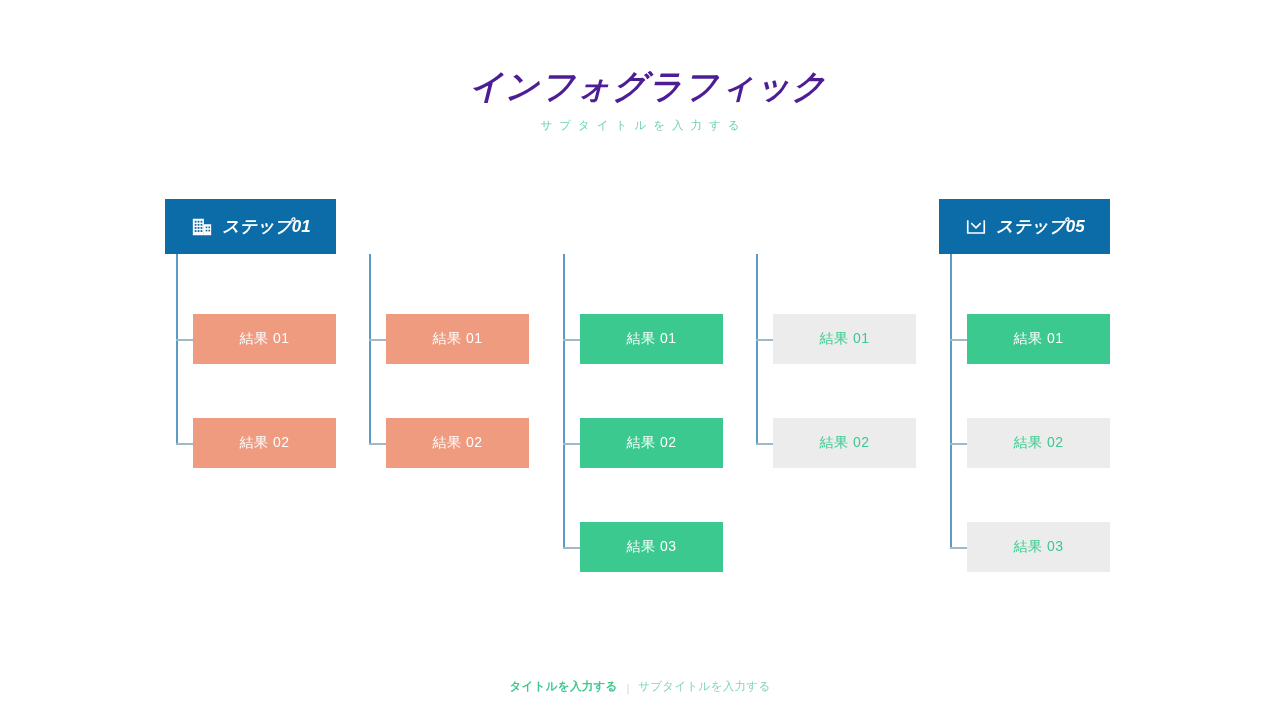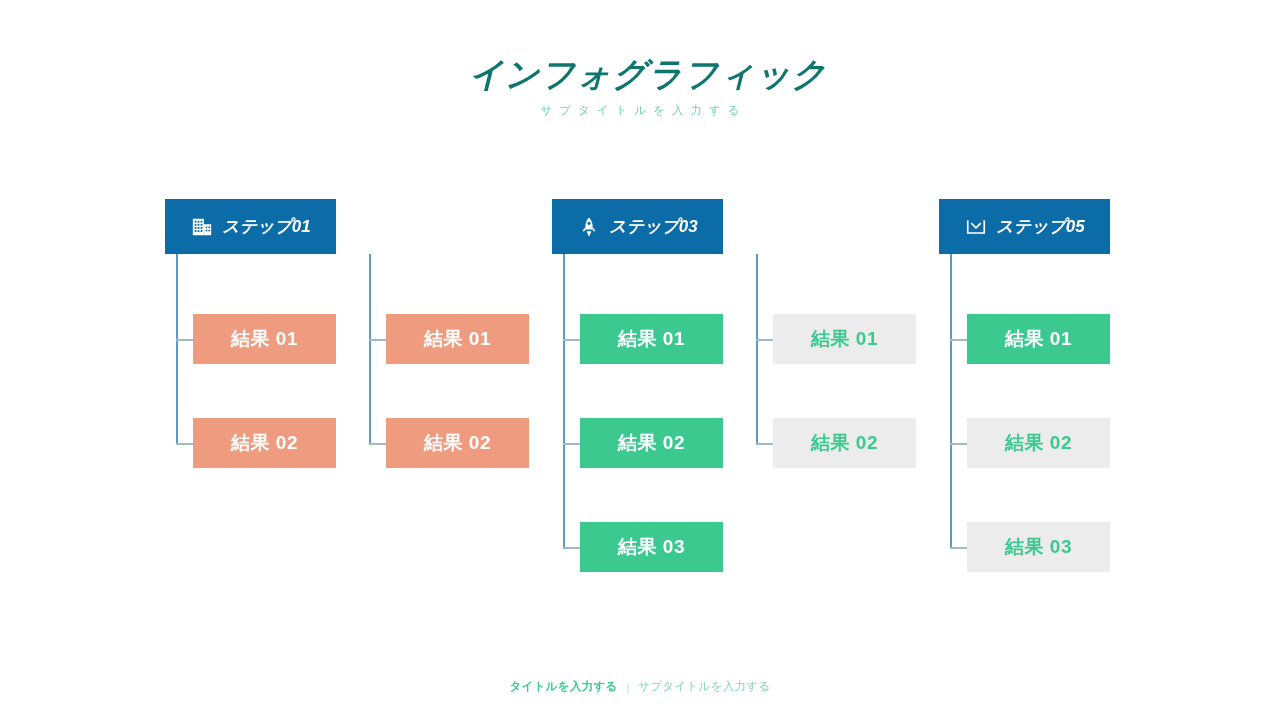--- a/index.html
+++ b/index.html
@@ -20,24 +20,24 @@
     position: absolute;
     top: 55px;
     left: 0;
     width: 1280px;
     text-align: center;
   }
   .main-title {
     font-size: 34px;
     font-weight: bold;
     font-style: italic;
-    color: #0f766e;
+    color: #4c1d95;
     letter-spacing: 1px;
     line-height: 1.15;
-    margin: 0;
+    margin: 12px;
     padding-left: 16px;
   }
   .sub-title {
     margin-top: 9px;
     font-size: 11.5px;
     color: #6ed4ab;
     letter-spacing: 7px;
     text-indent: 7px;
     font-weight: normal;
   }
@@ -110,22 +110,22 @@
     position: absolute;
     left: 28px;
     width: 143px;
     height: 50px;
     display: flex;
     align-items: center;
     justify-content: center;
     box-sizing: border-box;
   }
   .result-label {
-    font-size: 19px;
-    font-weight: bold;
+    font-size: 14px;
+    font-weight: normal;
     letter-spacing: 0.5px;
     white-space: nowrap;
   }
   .fill-salmon { background: #ee9b80; }
   .fill-green  { background: #3cc98f; }
   .fill-gray   { background: #ececec; }
   .txt-white { color: #ffffff; }
   .txt-green { color: #3cc98f; }
 
   
@@ -208,31 +208,20 @@
       <div class="h-stub" style="top: 140px;"></div>
       <div class="result-box fill-salmon" style="top: 115px;">
         <span class="result-label txt-white">結果 01</span>
       </div>
       <div class="h-stub" style="top: 244px;"></div>
       <div class="result-box fill-salmon" style="top: 219px;">
         <span class="result-label txt-white">結果 02</span>
       </div>
     </div>
     <div class="column" style="left: 552px;">
-      <div class="step-header">
-        <span class="step-icon">
-          <svg viewBox="0 0 24 24" width="22" height="22">
-            <path d="M12 1.5c2.6 2.6 4 6.3 4 10.1v3.2H8v-3.2c0-3.8 1.4-7.5 4-10.1z" fill="#fff"></path>
-            <circle cx="12" cy="8" r="1.7" fill="#0b6ca8"></circle>
-            <path d="M8 12.6c-1.6 1-2.6 2.6-2.8 4.6l2.8-1.4zM16 12.6c1.6 1 2.6 2.6 2.8 4.6L16 15.8z" fill="#fff"></path>
-            <path d="M9.3 16.6h5.4l-2.7 5.9z" fill="#fff"></path>
-          </svg>
-        </span>
-        <span class="step-label">ステップ03</span>
-      </div>
       <div class="v-line" style="height: 293px;"></div>
       <div class="h-stub" style="top: 140px;"></div>
       <div class="result-box fill-green" style="top: 115px;">
         <span class="result-label txt-white">結果 01</span>
       </div>
       <div class="h-stub" style="top: 244px;"></div>
       <div class="result-box fill-green" style="top: 219px;">
         <span class="result-label txt-white">結果 02</span>
       </div>
       <div class="h-stub" style="top: 348px;"></div>

